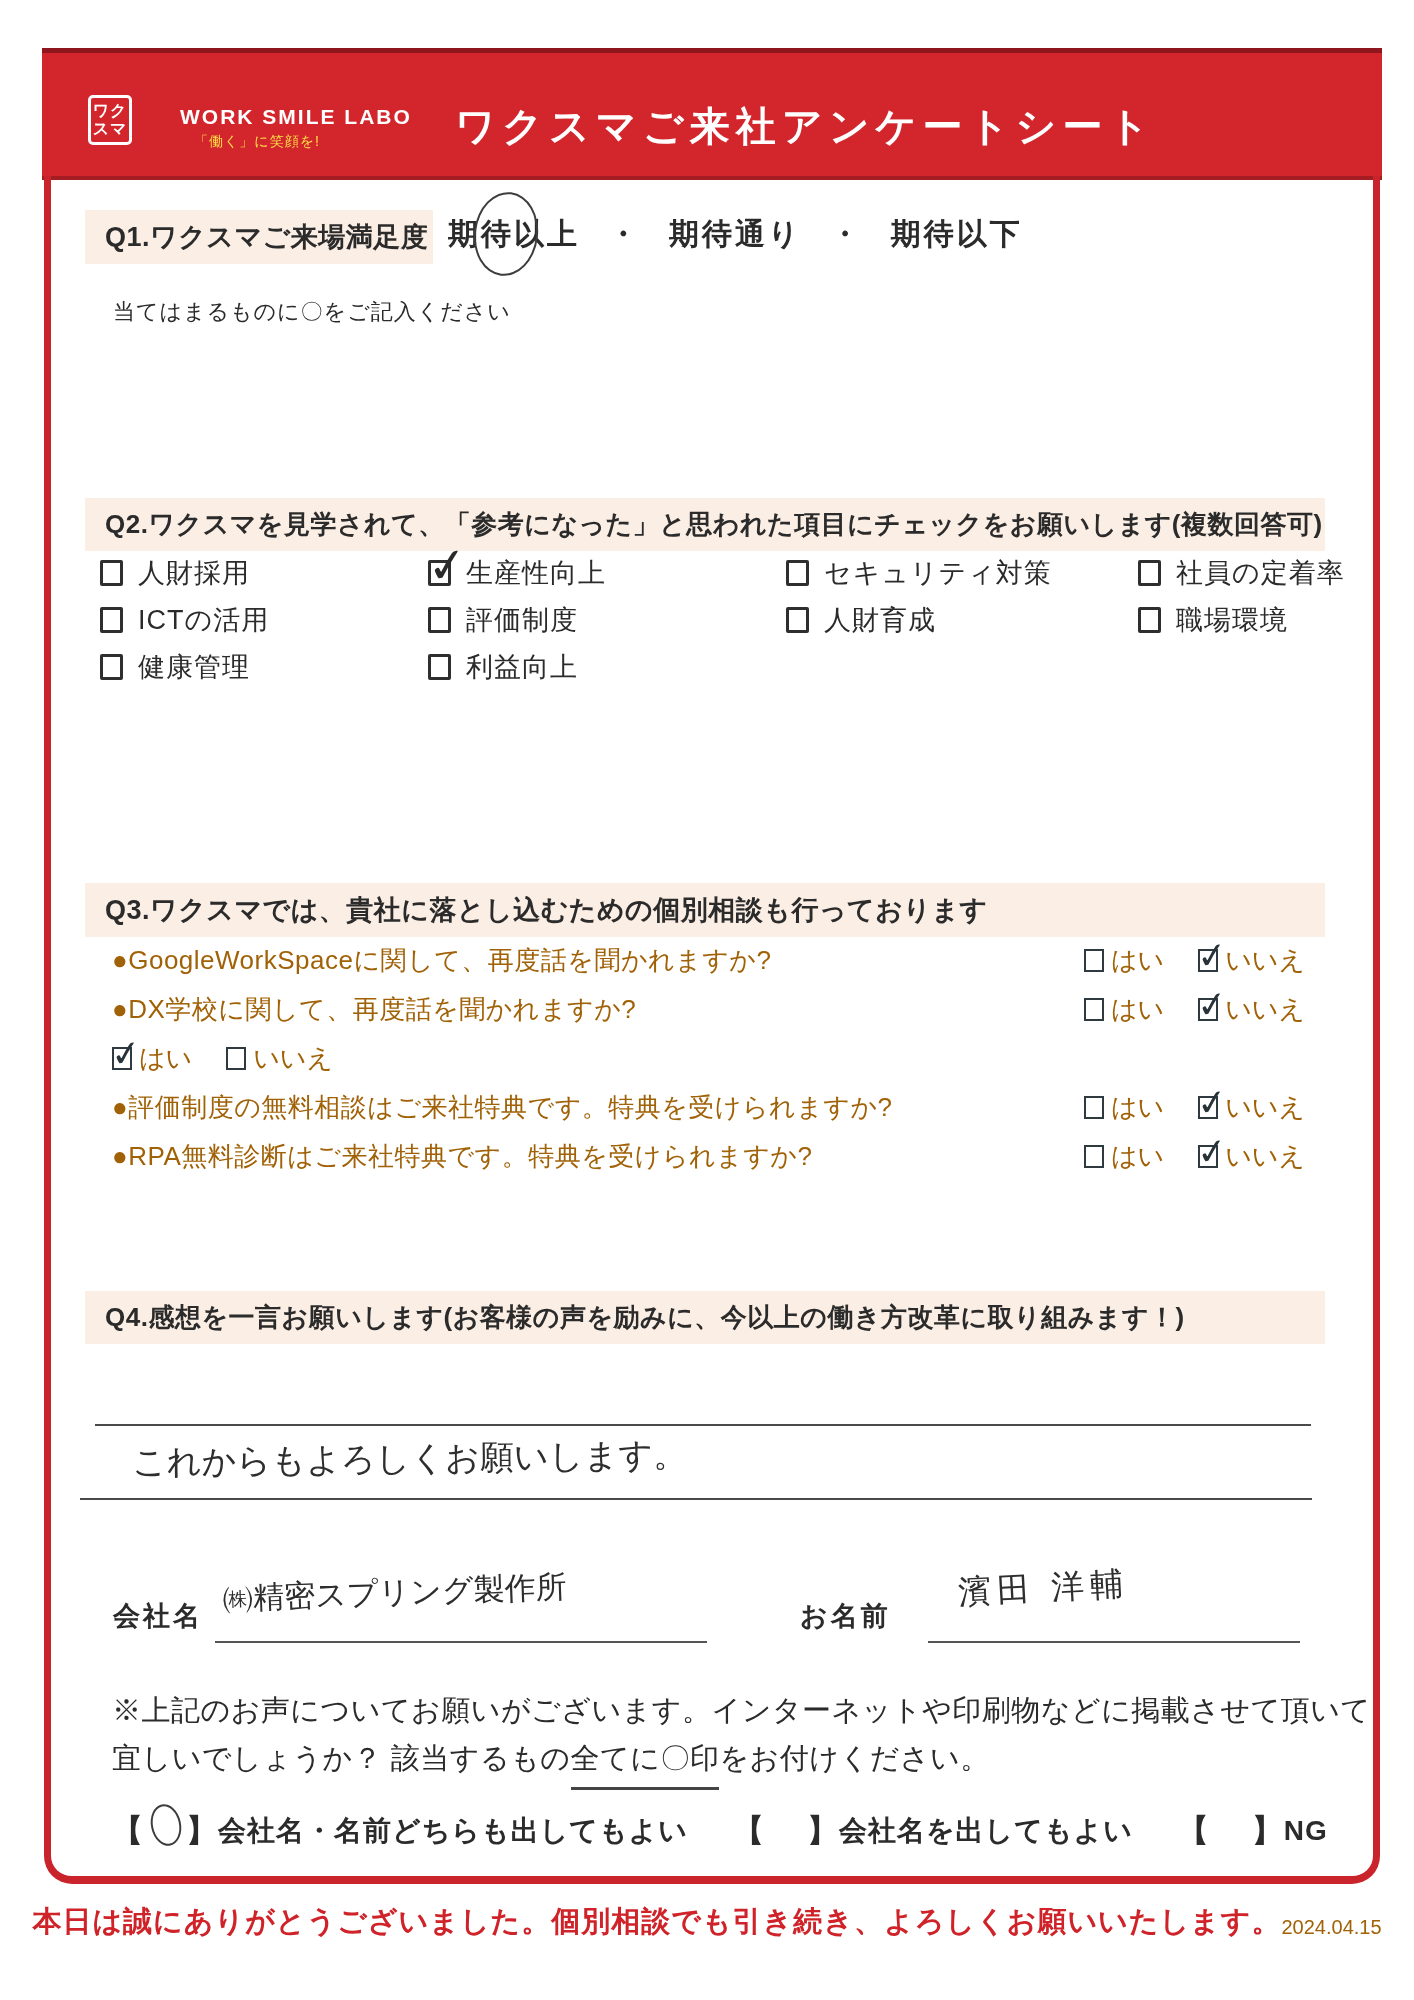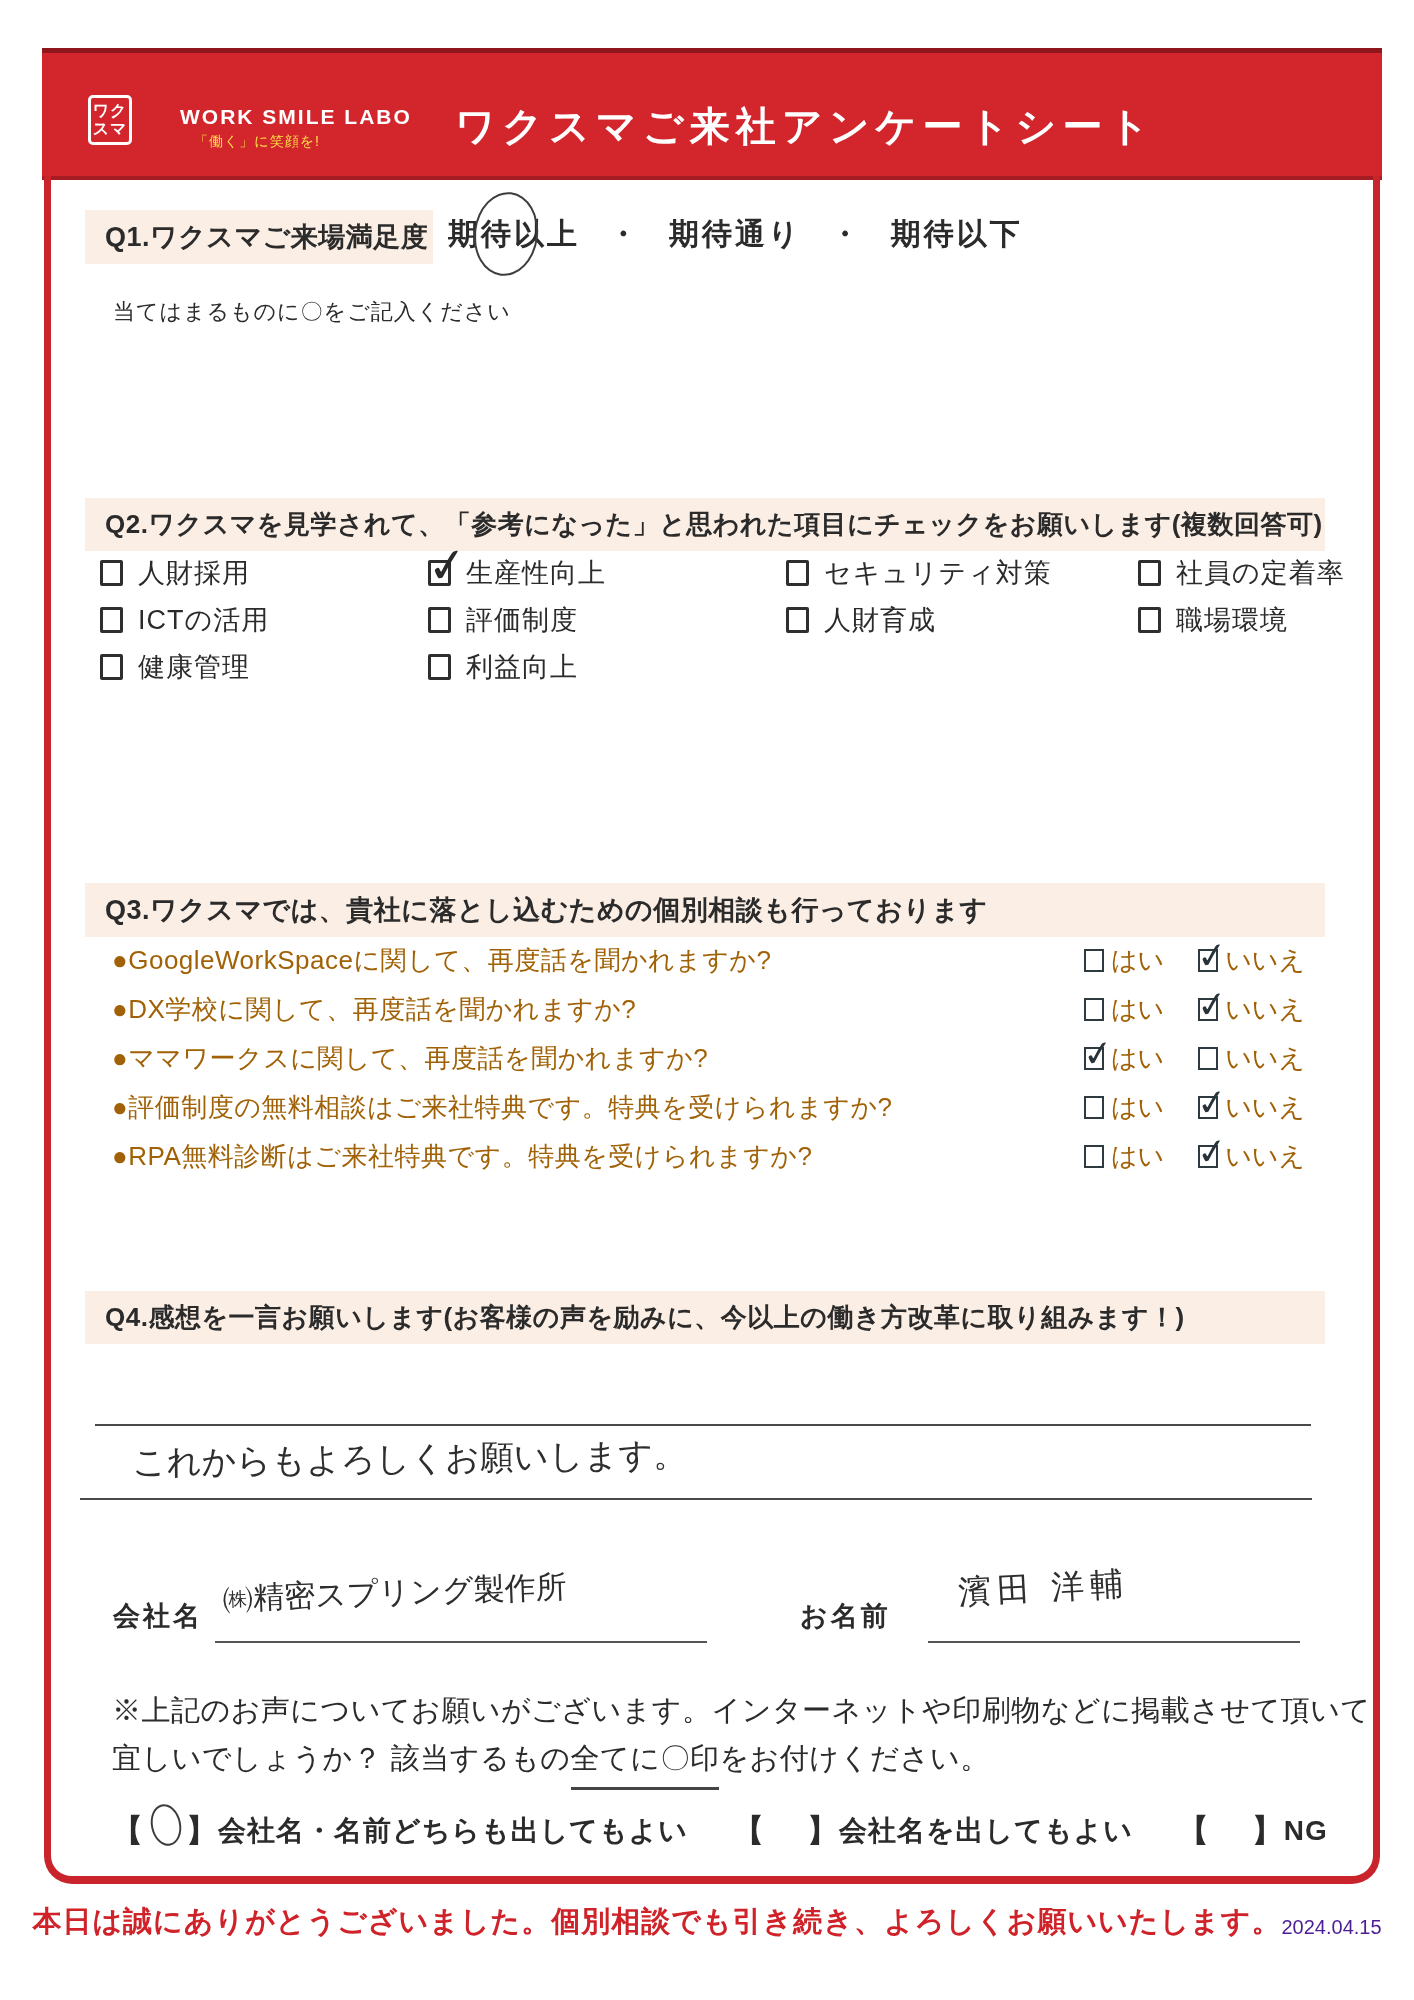--- a/index.html
+++ b/index.html
@@ -95,21 +95,21 @@
   .cgroup { display:flex; align-items:center; font-size:28px; font-weight:600; letter-spacing:1px; }
   .bracket { font-size:31px; font-weight:700; }
   .slot { width:42px; height:42px; position:relative; flex:none; }
   .slot.checked::after {
     content:""; position:absolute; left:7px; top:-6px; width:26px; height:38px;
     border:2.5px solid #3d3d3d; border-radius:50%; transform:rotate(-12deg);
   }
   
   #footer { position:absolute; left:0; top:1902px; width:1414px; display:flex; justify-content:center; align-items:center; }
   #footer-msg { color:#cf2329; font-size:29px; font-weight:700; letter-spacing:1px; white-space:nowrap; }
-  #footer-date { color:#4c1d95; font-size:20px; margin-top:10px;text-align:center; }
+  #footer-date { color:#a16207; font-size:20px; margin-top:10px;text-align:center; }
 </style>
 </head>
 <body>
 
 <div class="band">
   <div class="logo">
     <span>ワク</span>
     <span>スマ</span>
   </div>
   <div class="brand">WORK SMILE LABO</div>
@@ -198,21 +198,20 @@
           <span class="cb-s"></span>
           <span>はい</span>
         </span>
       <span class="ans">
           <span class="cb-s checked"></span>
           <span>いいえ</span>
         </span>
     </span>
   </div>
   <div class="q3row">
-    <span class="q">●ママワークスに関して、再度話を聞かれますか?</span>
     <span class="answers">
       <span class="ans">
           <span class="cb-s checked"></span>
           <span>はい</span>
         </span>
       <span class="ans">
           <span class="cb-s"></span>
           <span>いいえ</span>
         </span>
     </span>

